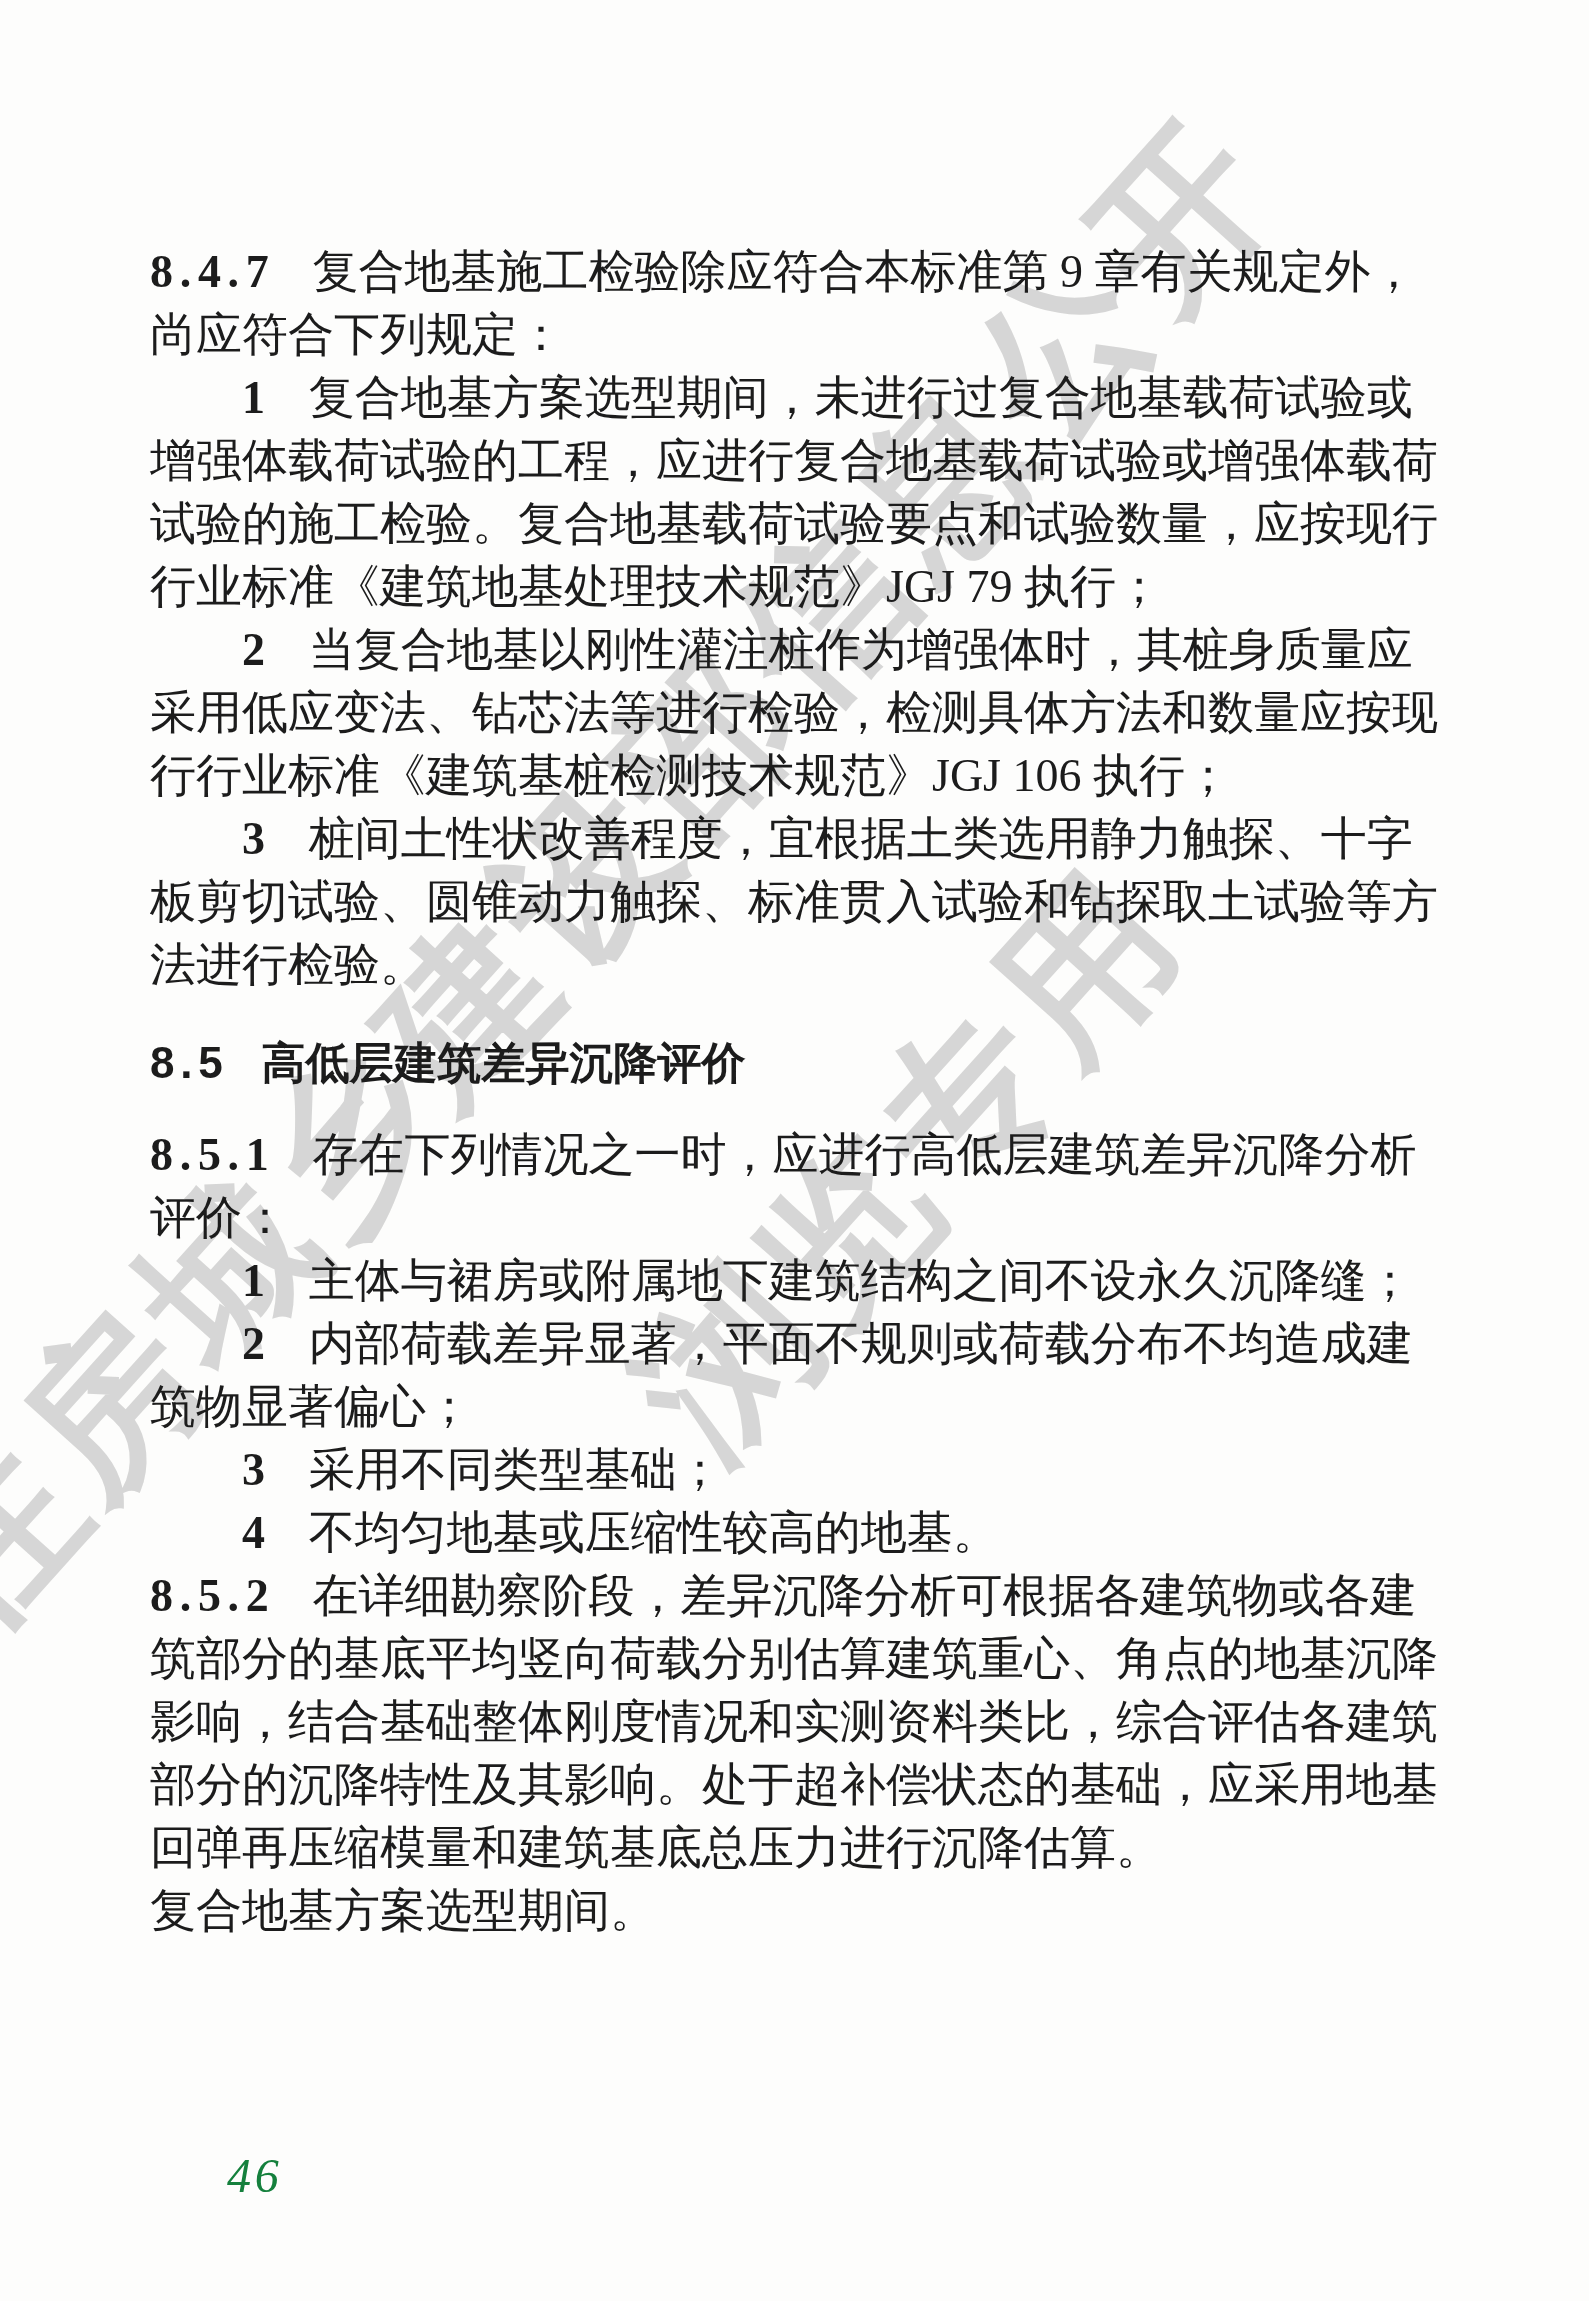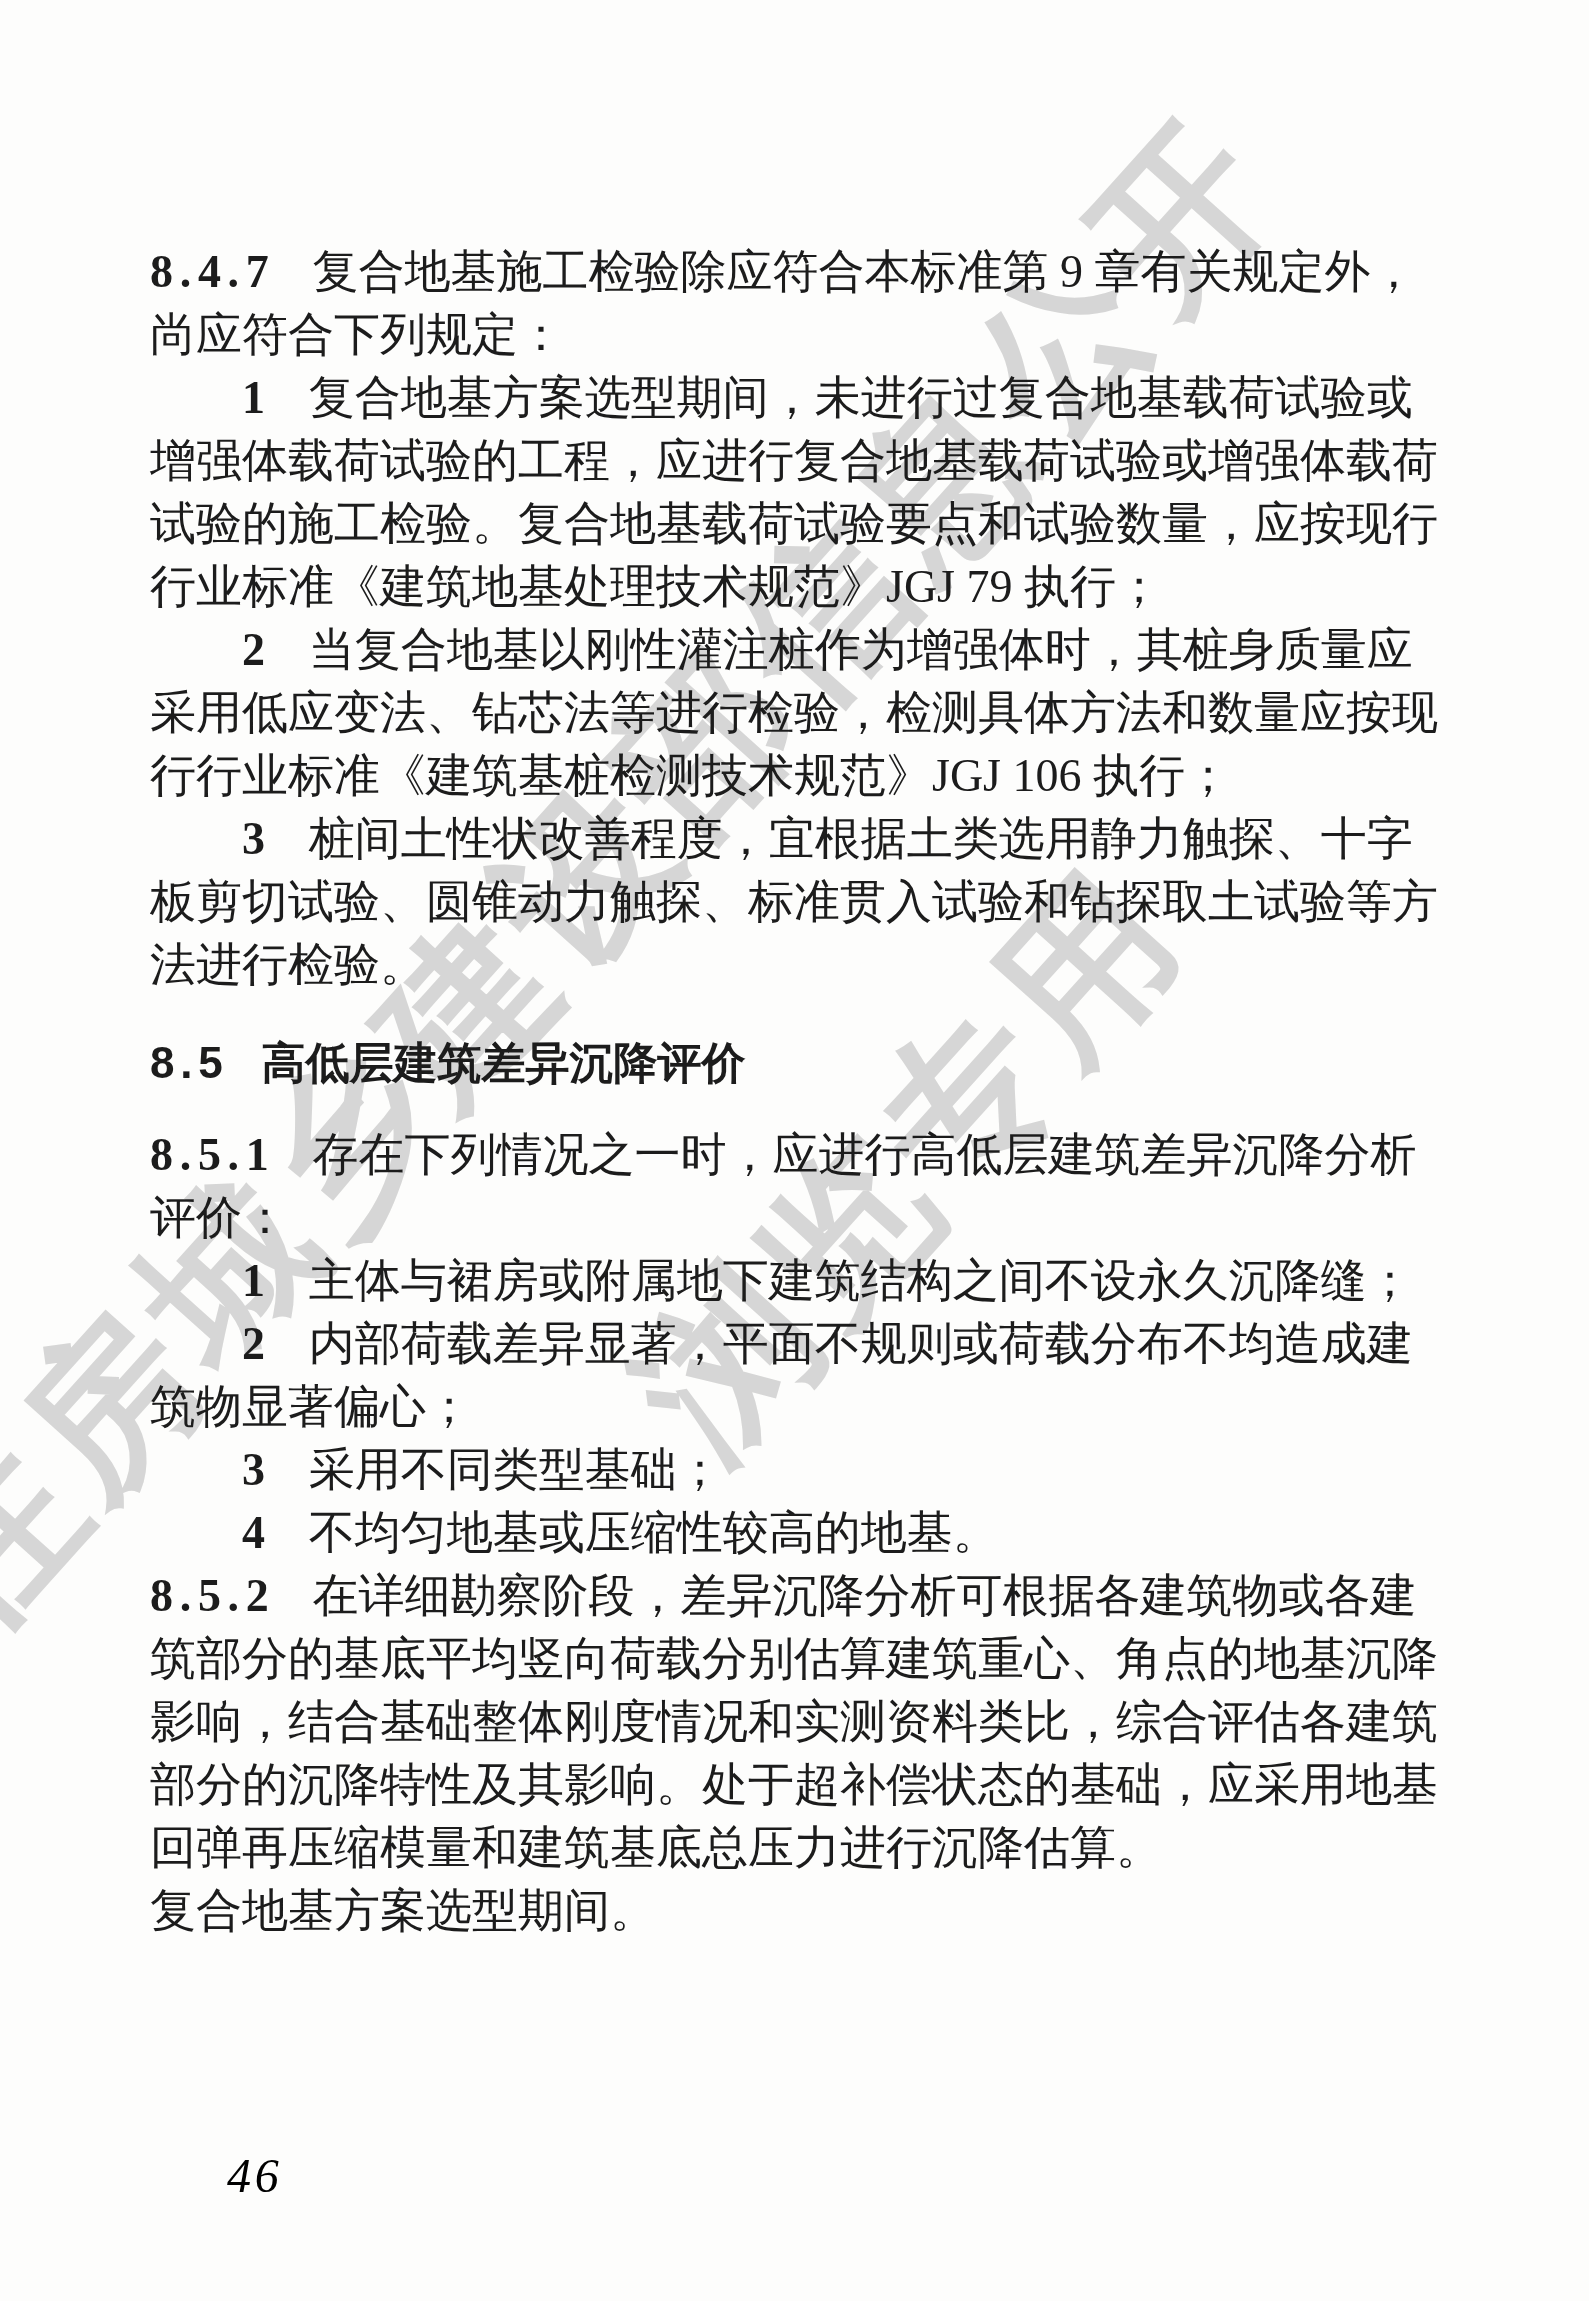--- a/index.html
+++ b/index.html
@@ -55,21 +55,21 @@
     text-align:left;
     white-space:nowrap;
   }
   .sec-heading .h-num{letter-spacing:5.8px;margin-right:33px;}
   
   .pageno{
     position:absolute;
     left:227px;top:2148px;
     font-style:italic;
     font-size:48px;
-    color:#000000;
+    color:#15803d;
     letter-spacing:3.8px;
   }
 </style>
 </head>
 <body>
 
 <div class="page">
 
   <div class="watermark">
     <div>住房城乡建设部信息公开</div>

